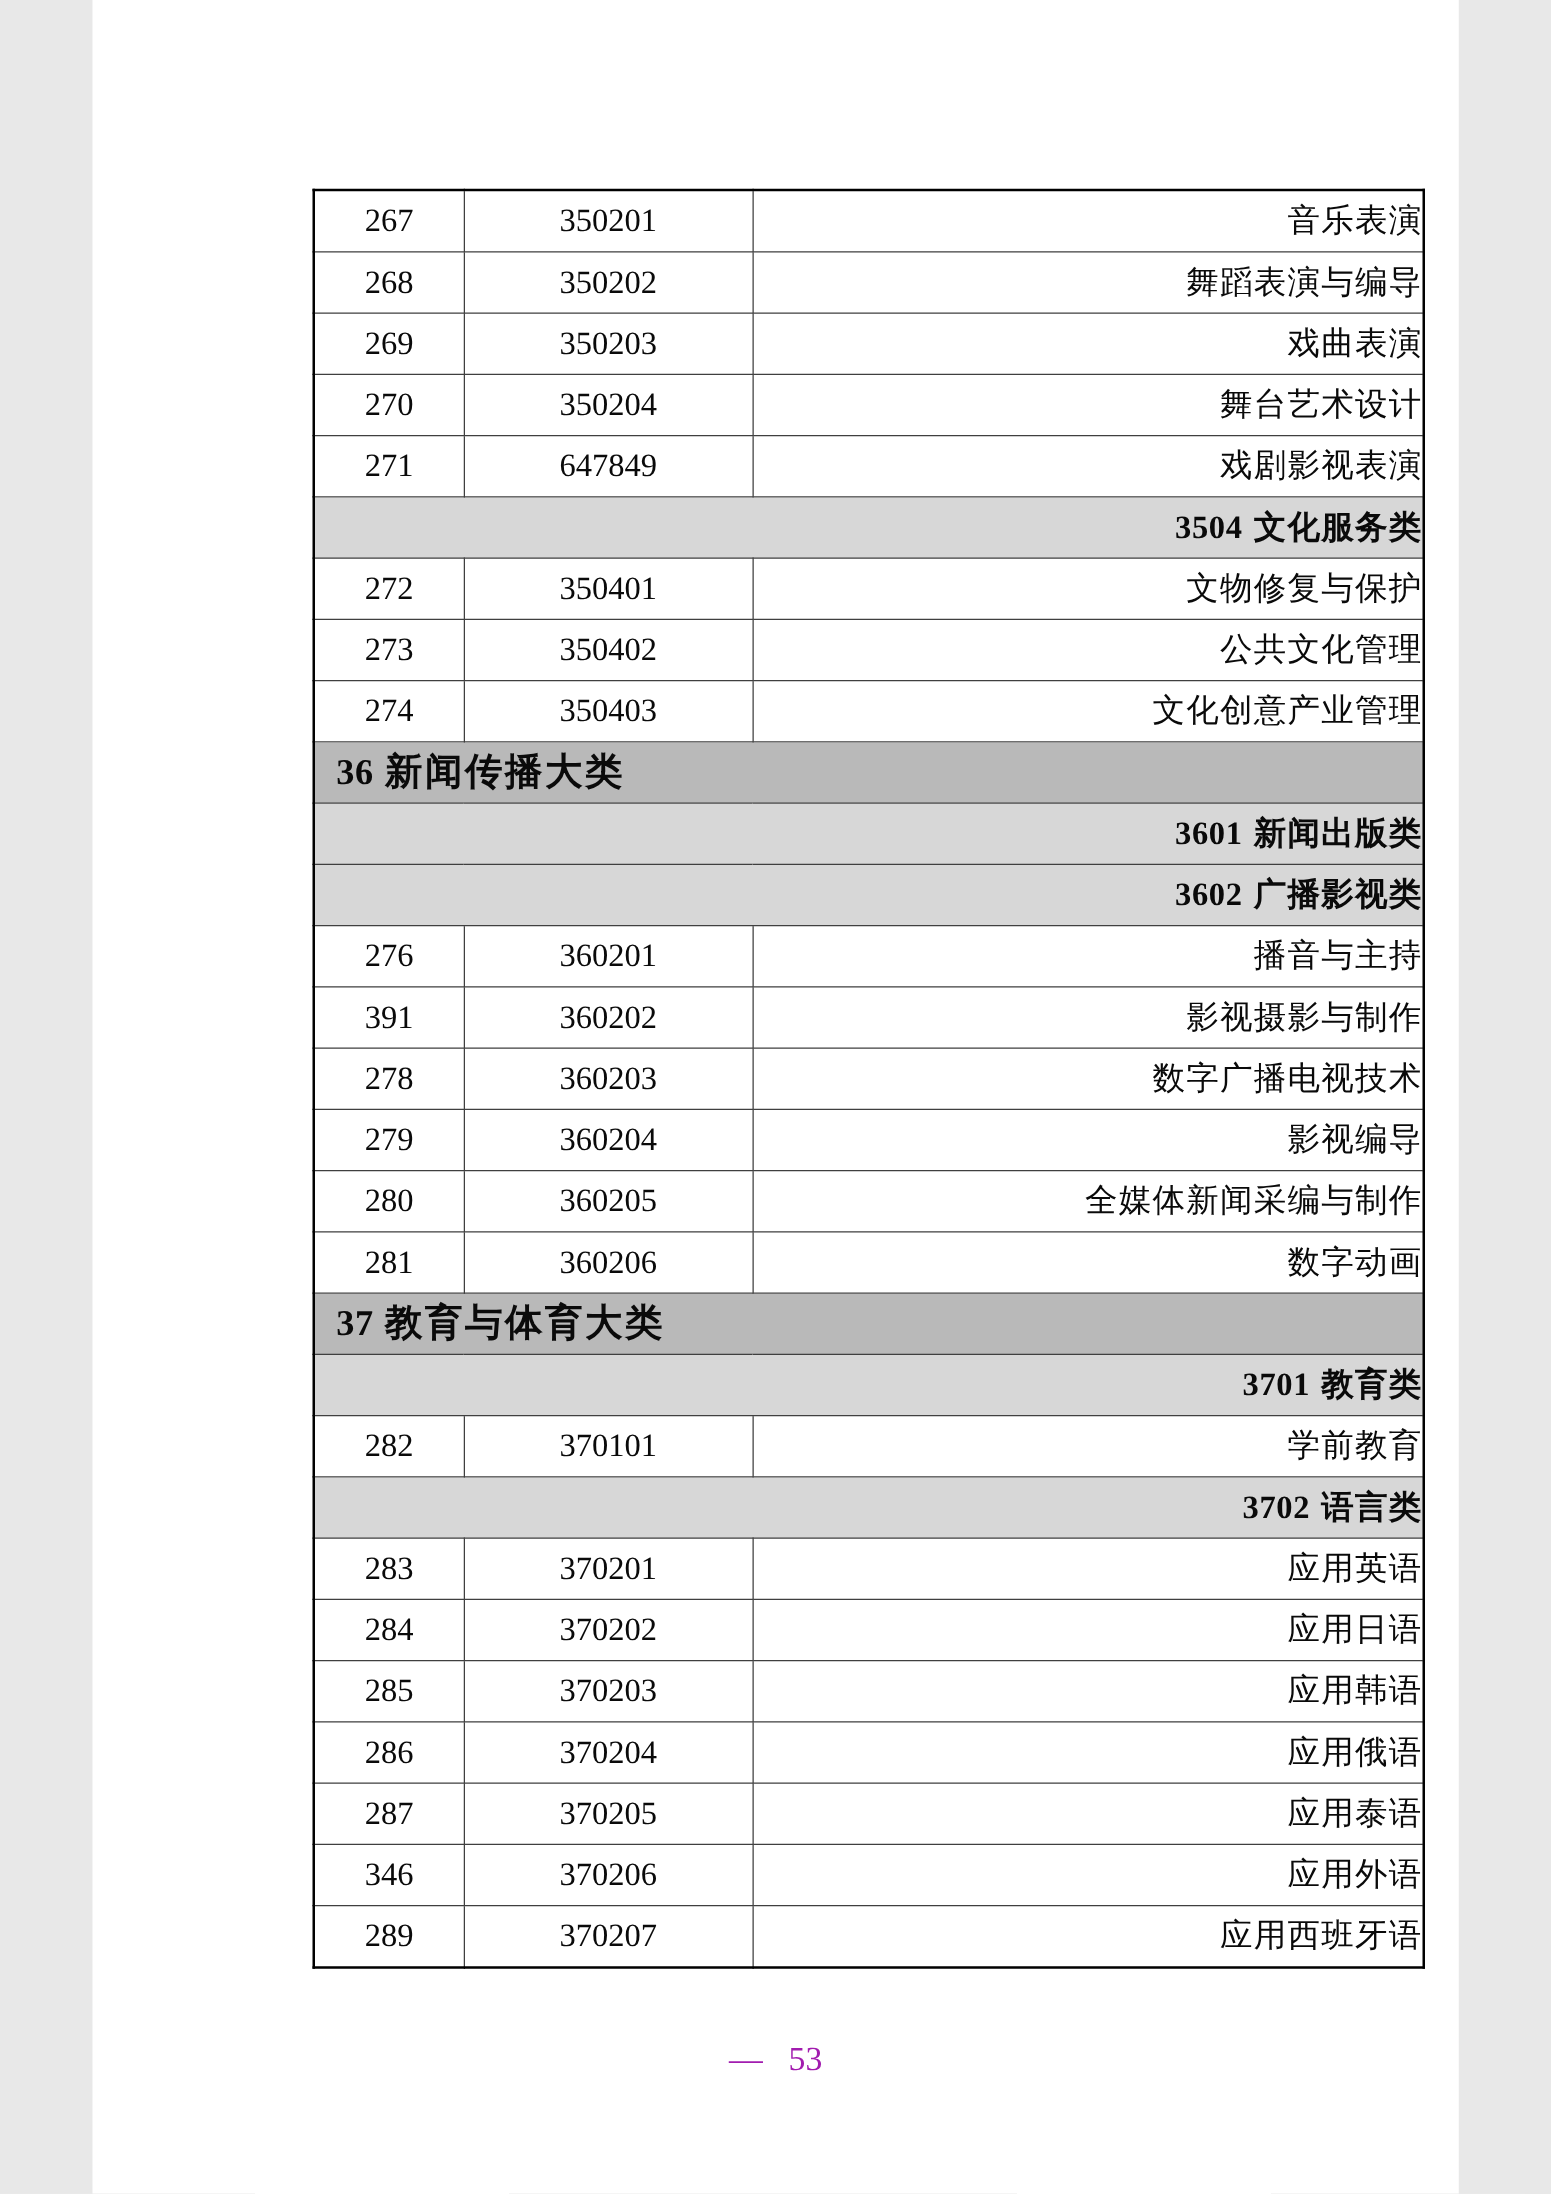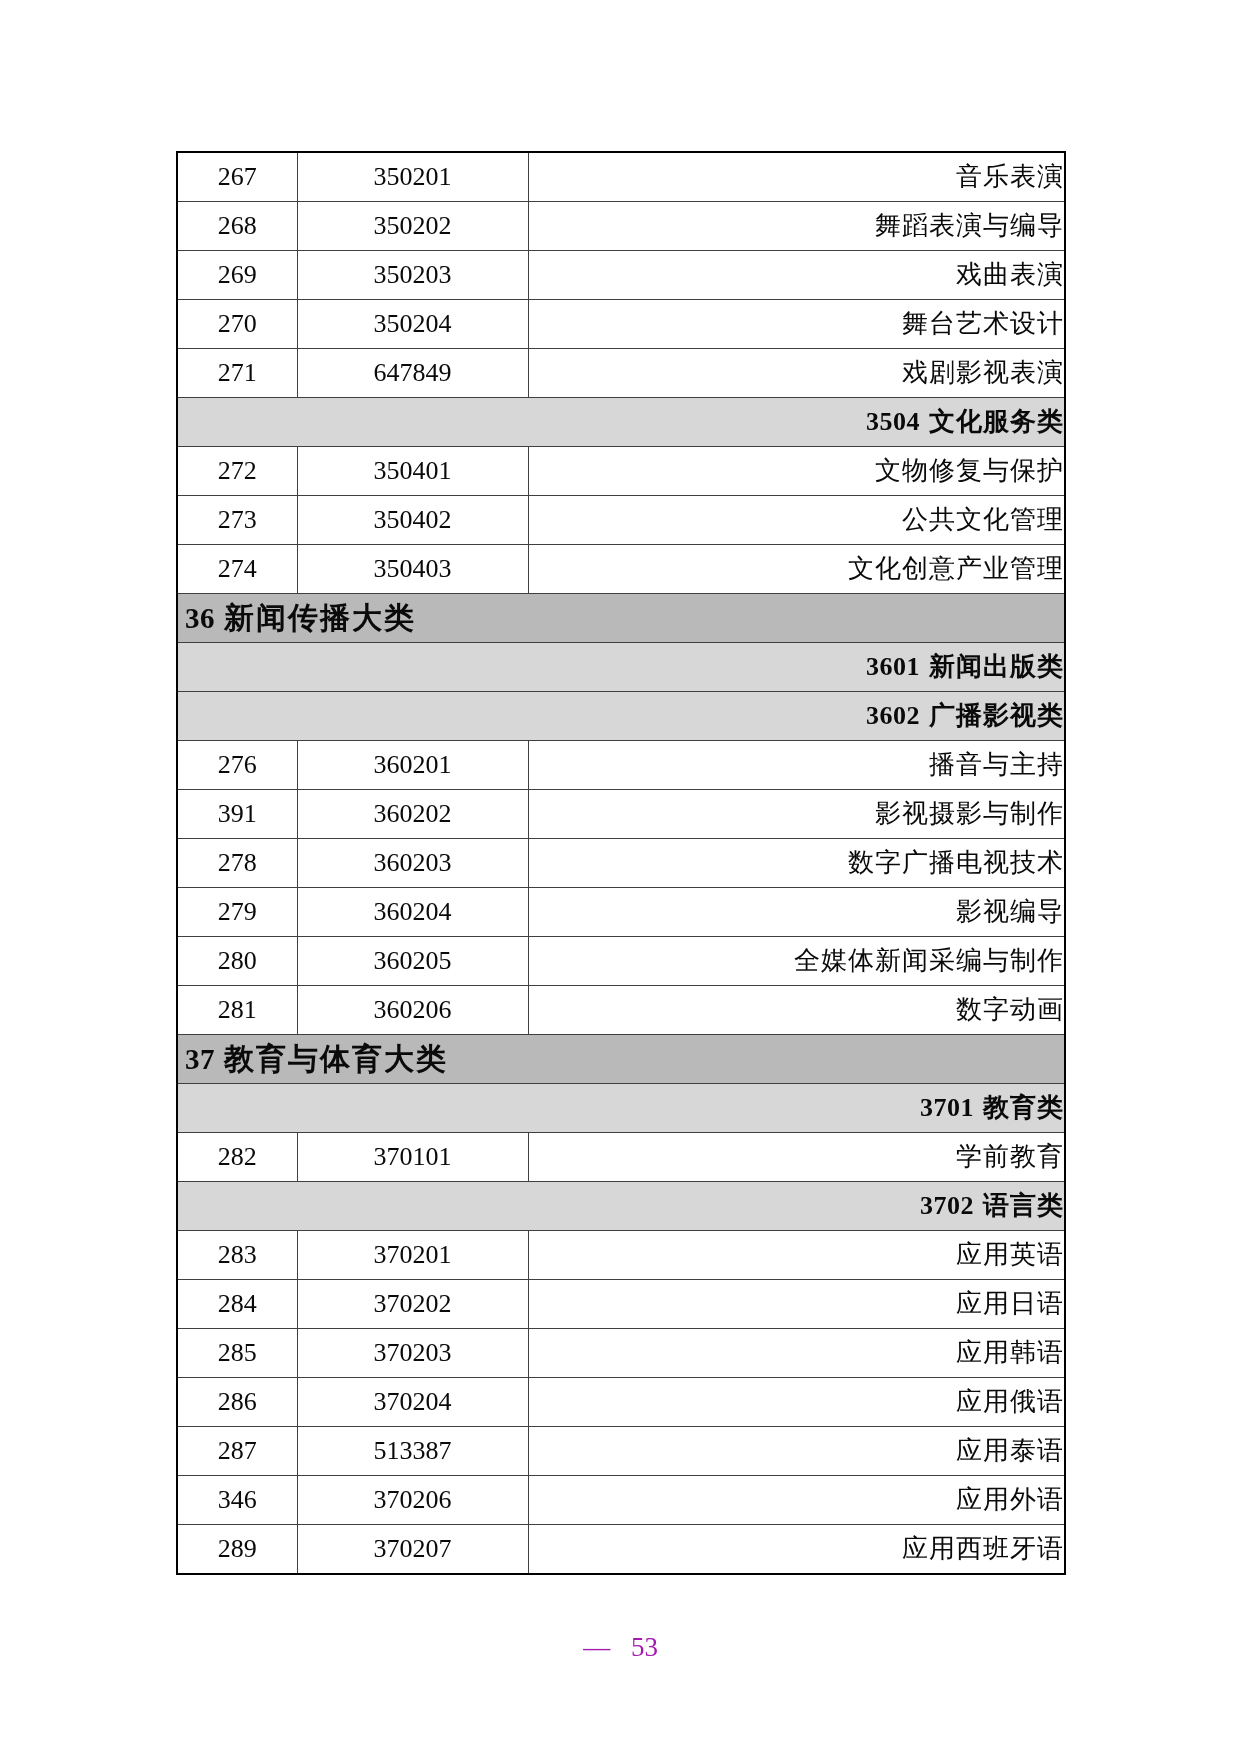--- a/index.html
+++ b/index.html
@@ -1,18 +1,18 @@
 <!DOCTYPE html>
 <html><head>
 <meta charset="utf-8">
 <style>
   html,body{margin:0;padding:0;background:#e8e8e8;}
   .page{
     position:relative;
-    width:1241px;height:1755px;
+    width:1093px;height:1755px;
     margin:0 auto;
     background:#ffffff;
     font-family:"Liberation Serif","DejaVu Serif",serif;
     color:#0a0a0a;
     overflow:hidden;
   }
   table.catalog{
     position:absolute;
     left:176px;top:151px;
     width:888px;
@@ -34,21 +34,21 @@
   td.c3{text-align:right;padding-left:13px;letter-spacing:1px;}
   tr.row-sub td{
     background:var(--sub-bg,#d7d7d7);
     text-align:right;padding-left:12px;
     font-weight:bold;
   }
   tr.row-sub .hnum{font-size:26px;letter-spacing:0.5px;}
   tr.row-sub .htitle{font-size:26px;letter-spacing:1px;}
   tr.row-major td{
     background:var(--major-bg,#b9b9b9);
-    text-align:left;padding-left:7px;
+    text-align:left;padding-left:17px;
     font-weight:bold;
   }
   tr.row-major .hnum{font-size:29px;letter-spacing:0.5px;}
   tr.row-major .htitle{
     font-family:"DejaVu Sans","Liberation Sans",sans-serif;
     font-size:30px;letter-spacing:2px;
   }
   .hnum{margin-right:9px;}
   .footer{
     position:absolute;
@@ -209,21 +209,21 @@
   </tr>
 
   <tr class="row-item">
     <td class="c1">286</td>
     <td class="c2">370204</td>
     <td class="c3">应用俄语</td>
   </tr>
 
   <tr class="row-item">
     <td class="c1">287</td>
-    <td class="c2">513387</td>
+    <td class="c2">370205</td>
     <td class="c3">应用泰语</td>
   </tr>
 
   <tr class="row-item">
     <td class="c1">346</td>
     <td class="c2">370206</td>
     <td class="c3">应用外语</td>
   </tr>
 
   <tr class="row-item">

